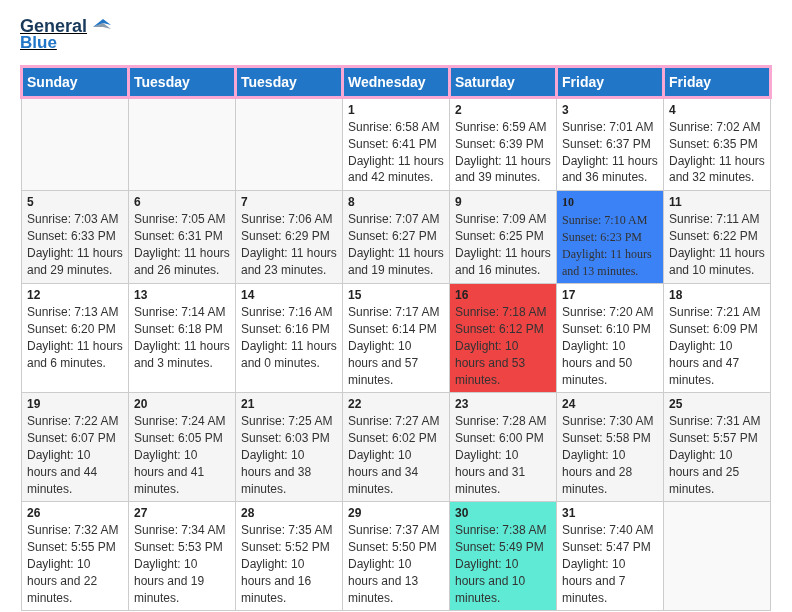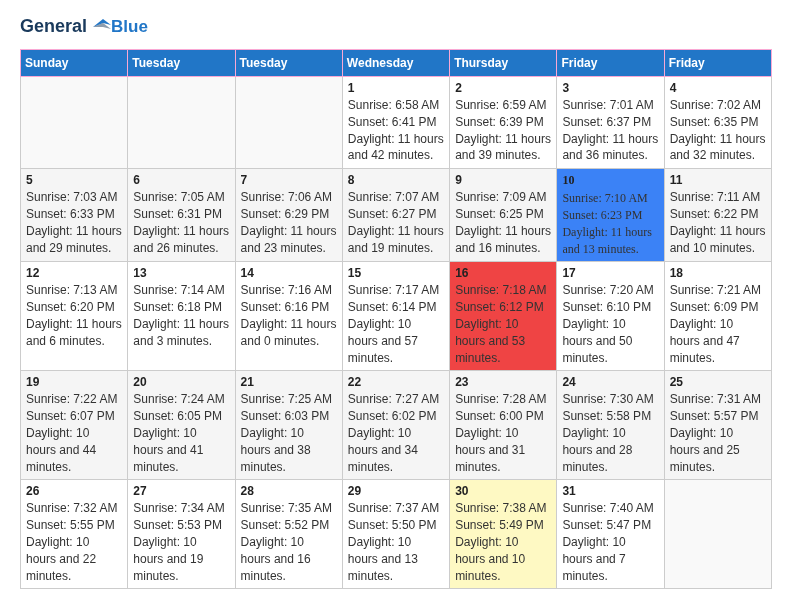--- a/index.html
+++ b/index.html
@@ -14,21 +14,23 @@
       padding: 16px 20px 16px 20px;
     }
     .header {
       display: flex;
       justify-content: space-between;
       align-items: flex-start;
       margin-bottom: 12px;
     }
     .logo {
       display: flex;
-      align-items: flex-end;
+      flex-direction: column;
+      align-items: flex-start;
+      text-decoration: underline;
     }
     .title-block {
       text-align: right;
     }
     .month-title {
       font-size: 32px;
       font-weight: bold;
       color: #1a3a5c;
     }
     .location {
@@ -36,25 +38,25 @@
       color: #444;
     }
     .calendar {
       width: 100%;
       border-collapse: collapse;
       border: 1px solid #ccc;
     }
     .calendar th {
       background-color: #2176c7;
       color: #fff;
-      font-size: 12px;
+      font-size: 14px;
       font-weight: bold;
       padding: 6px 4px;
       text-align: left;
-      border: 1px solid #f9a8d4;
+      border: 3px solid #f9a8d4;
     }
     .calendar td {
       width: calc(100% / 7);
       vertical-align: top;
       border: 1px solid #ccc;
       padding: 4px 5px;
       min-height: 80px;
       height: 80px;
       background: #fff;
     }
@@ -100,21 +102,21 @@
     </div>
   </div>
 
   <table class="calendar">
     <thead>
       <tr>
       <th>Sunday</th>
           <th>Tuesday</th>
           <th>Tuesday</th>
           <th>Wednesday</th>
-          <th>Thursday</th>
+          <th>Saturday</th>
           <th>Friday</th>
           <th>Friday</th>
         </tr>
     </thead>
     <tbody id="calendar-body">
     <tr>
           <td class="empty-cell"></td>
           <td class="empty-cell"></td>
           <td class="empty-cell"></td>
           <td style="background: rgb(255, 255, 255);">
@@ -234,21 +236,21 @@
             <div class="day-info">Sunrise: 7:34 AM<br>Sunset: 5:53 PM<br>Daylight: 10 hours and 19 minutes.</div>
           </td>
           <td style="background: rgb(255, 255, 255);">
             <div class="day-number">28</div>
             <div class="day-info">Sunrise: 7:35 AM<br>Sunset: 5:52 PM<br>Daylight: 10 hours and 16 minutes.</div>
           </td>
           <td style="background: rgb(255, 255, 255);">
             <div class="day-number">29</div>
             <div class="day-info">Sunrise: 7:37 AM<br>Sunset: 5:50 PM<br>Daylight: 10 hours and 13 minutes.</div>
           </td>
-          <td style="background: #fef9c3; margin-left: 27px;">
+          <td style="background: #5eead4; margin-left: 27px;">
             <div class="day-number">30</div>
             <div class="day-info">Sunrise: 7:38 AM<br>Sunset: 5:49 PM<br>Daylight: 10 hours and 10 minutes.</div>
           </td>
           <td style="background: rgb(255, 255, 255);">
             <div class="day-number">31</div>
             <div class="day-info">Sunrise: 7:40 AM<br>Sunset: 5:47 PM<br>Daylight: 10 hours and 7 minutes.</div>
           </td>
           <td class="empty-cell"></td>
         </tr>
       </tbody>

